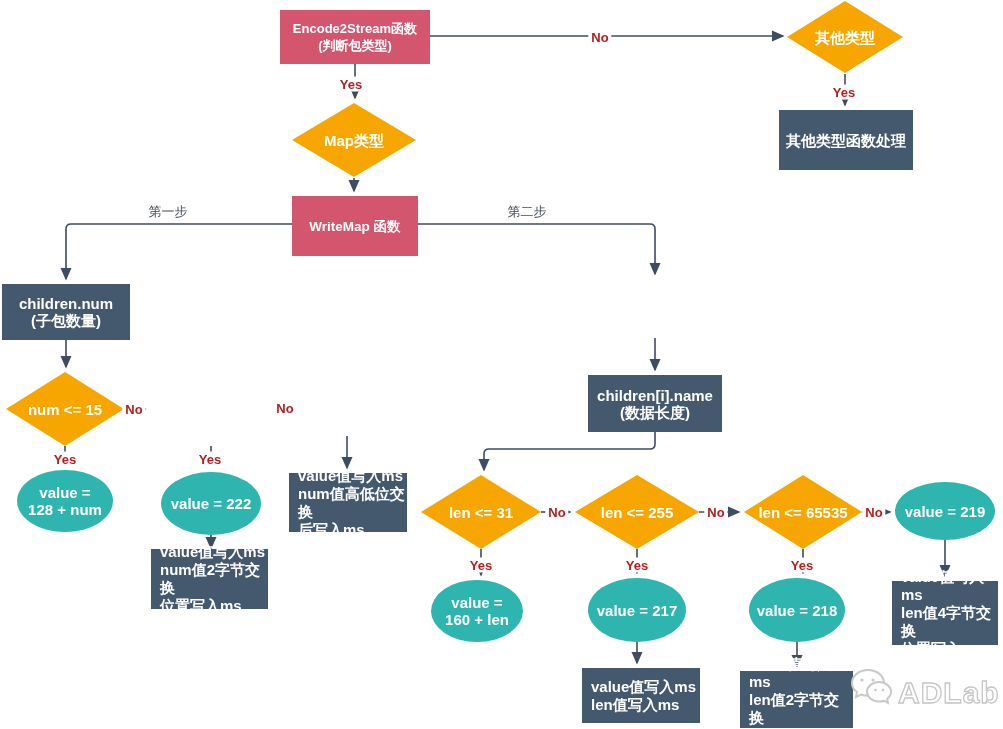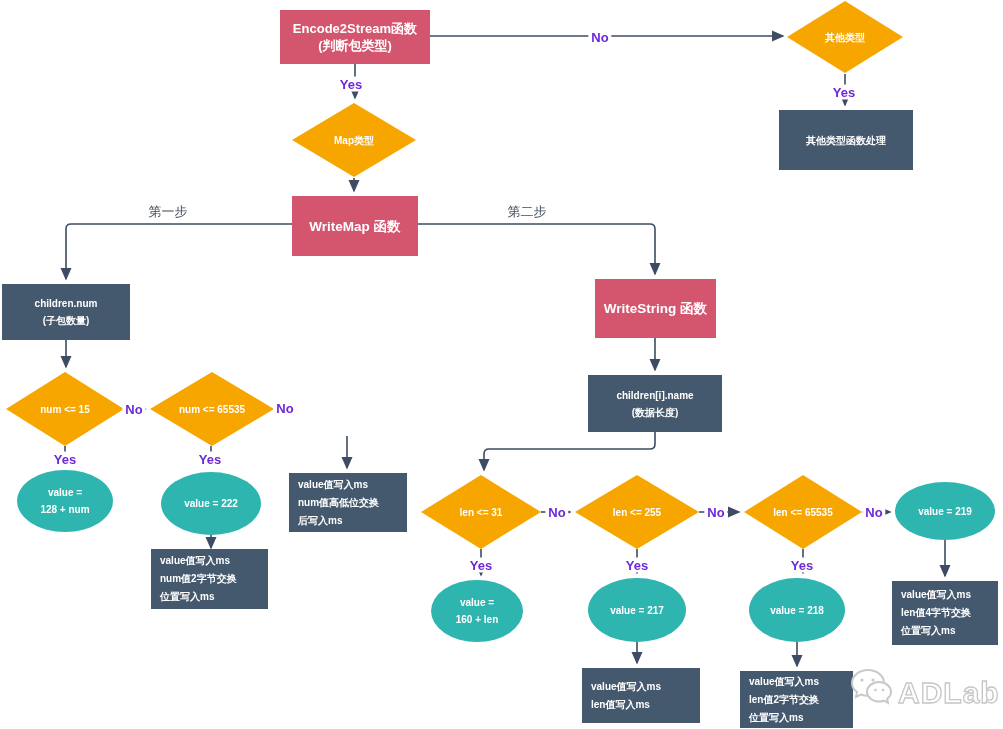--- a/index.html
+++ b/index.html
@@ -4,32 +4,32 @@
 <style>
   html,body { margin:0; padding:0; background:#ffffff; }
   #canvas {
     position:relative; width:1003px; height:729px; background:#ffffff;
     font-family:"Liberation Sans", sans-serif; overflow:hidden;
   }
   #edges { position:absolute; left:0; top:0; pointer-events:none; }
 
   .node {
     position:absolute; display:flex; align-items:center; justify-content:center;
-    text-align:center; color:#ffffff; font-weight:700; font-size:10px;
+    text-align:center; color:#ffffff; font-weight:700; font-size:15px;
     line-height:17px; white-space:pre-line; box-sizing:border-box;
   }
   .rect-pink  { background:#d4566e; }
   .rect-slate { background:#44586e; }
   .left-text  { text-align:left; justify-content:flex-start; padding-left:9px; line-height:18px; }
   .diamond    { background:#f7a600; clip-path:polygon(50% 0,100% 50%,50% 100%,0 50%); }
   .ellipse    { background:#2fb5af; border-radius:50%; }
 
   .edge-label {
     position:absolute; transform:translate(-50%,-50%);
-    font-size:13px; font-weight:700; color:#6d28d9;
+    font-size:13px; font-weight:700; color:#b91c1c;
     background:#ffffff; padding:0 3px; white-space:nowrap;
   }
   .step { font-weight:400; color:#404b59; }
 
   
   #n-encode        { left:280px; top:10px;  width:150px; height:54px; font-size:13px; }
   #n-other-type    { left:787px; top:1px;   width:116px; height:72px; }
   #n-other-handler { left:779px; top:110px; width:134px; height:60px; }
   #n-map-type      { left:292px; top:103px; width:124px; height:74px; }
   #n-writemap      { left:292px; top:196px; width:126px; height:60px; font-size:13.5px; }
@@ -122,32 +122,30 @@
   <div class="node rect-pink" id="n-encode">Encode2Stream函数
 (判断包类型)</div>
   <div class="node diamond" id="n-other-type">其他类型</div>
   <div class="node rect-slate" id="n-other-handler">其他类型函数处理</div>
   <div class="node diamond" id="n-map-type">Map类型</div>
   <div class="node rect-pink" id="n-writemap">WriteMap 函数</div>
 
   <div class="node rect-slate" id="n-children-num">children.num
 (子包数量)</div>
   <div class="node diamond" id="n-num15">num &lt;= 15</div>
-  <div class="node diamond" id="n-num65535">num &lt;= 65535</div>
   <div class="node ellipse" id="n-v128">value =
 128 + num</div>
   <div class="node ellipse" id="n-v222">value = 222</div>
   <div class="node rect-slate left-text" id="n-box222">value值写入ms
 num值2字节交换
 位置写入ms</div>
   <div class="node rect-slate left-text" id="n-box223">value值写入ms
 num值高低位交换
 后写入ms</div>
 
-  <div class="node rect-pink" id="n-writestring">WriteString 函数</div>
   <div class="node rect-slate" id="n-children-name">children[i].name
 (数据长度)</div>
   <div class="node diamond" id="n-len31">len &lt;= 31</div>
   <div class="node diamond" id="n-len255">len &lt;= 255</div>
   <div class="node diamond" id="n-len65535">len &lt;= 65535</div>
   <div class="node ellipse" id="n-v219">value = 219</div>
   <div class="node ellipse" id="n-v160">value =
 160 + len</div>
   <div class="node ellipse" id="n-v217">value = 217</div>
   <div class="node ellipse" id="n-v218">value = 218</div>

